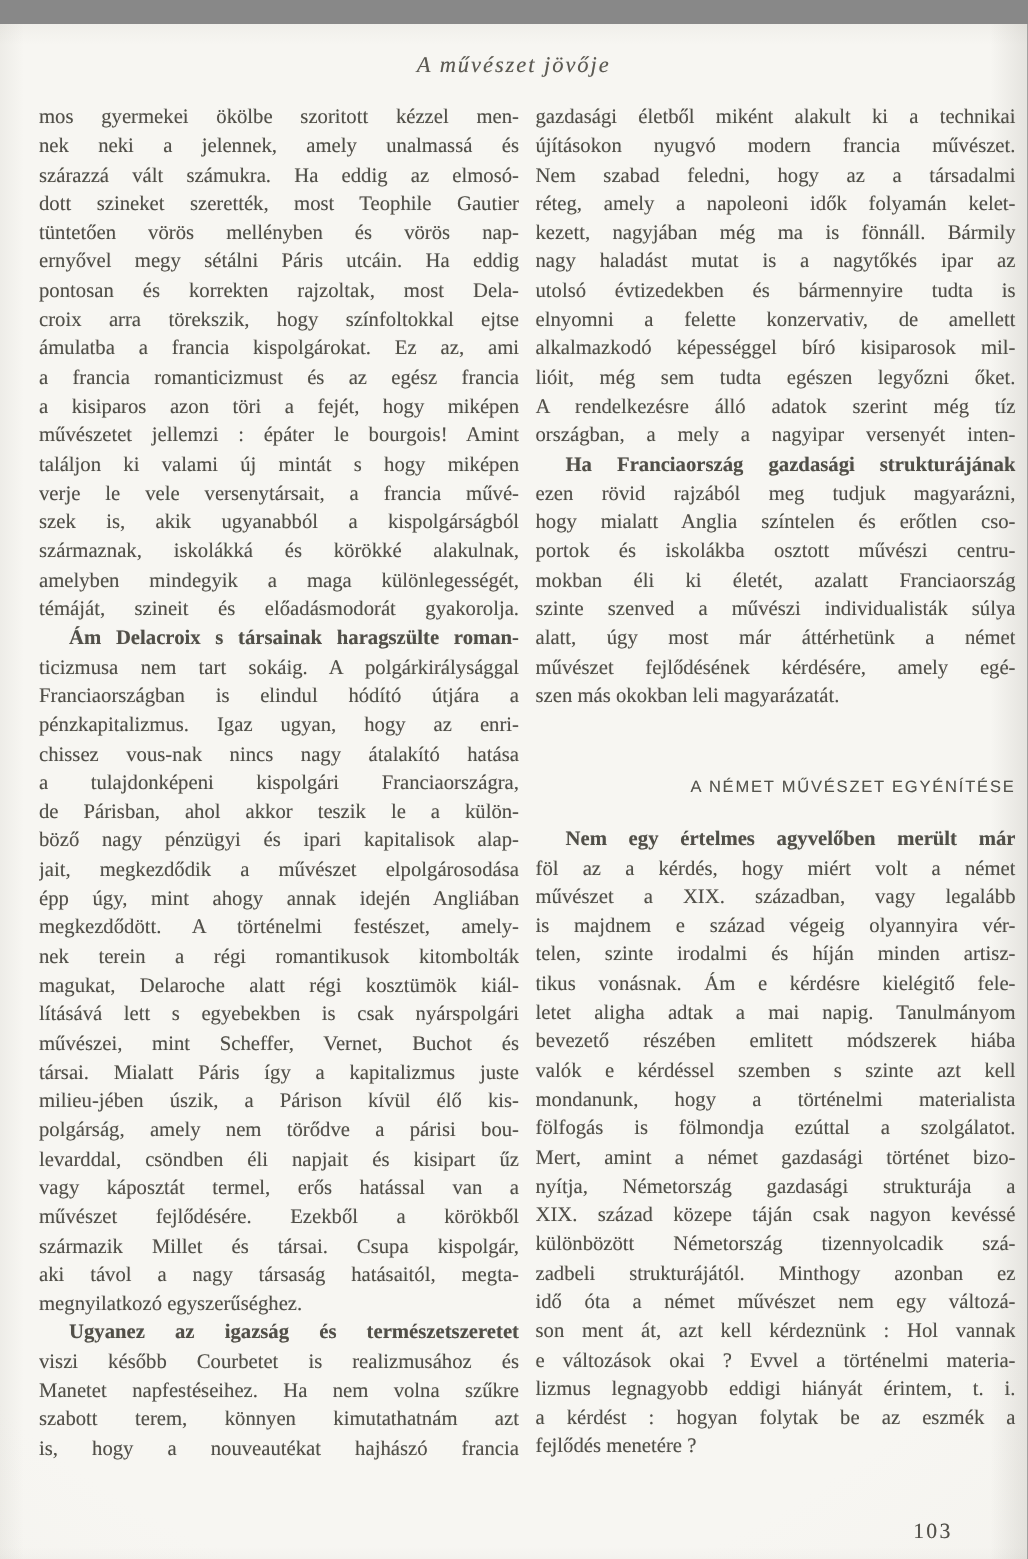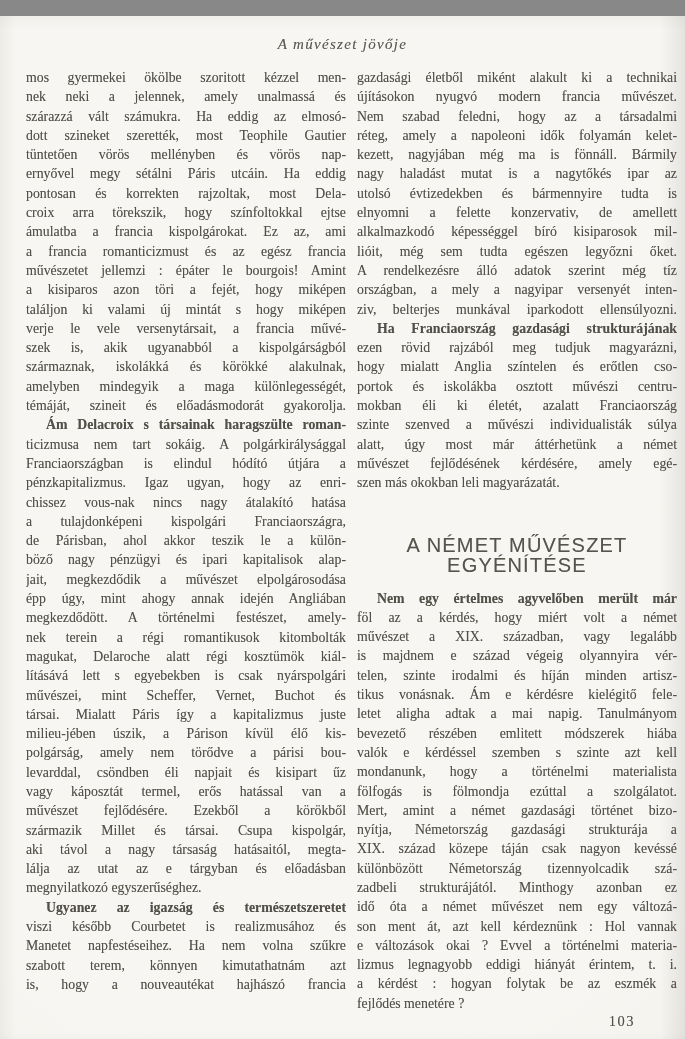--- a/index.html
+++ b/index.html
@@ -39,26 +39,26 @@
     height:19.3px;
     overflow:hidden;
     text-align:justify;
     text-align-last:justify;
   }
   .line.indent{text-indent:20px;font-weight:bold;}
   .line.flush-last{text-align-last:left;}
   .section-heading{
     font-family:"Liberation Sans", sans-serif;
     font-weight:400;
-    font-size:20px;
+    font-size:11px;
     line-height:20px;
     letter-spacing:1.2px;
     color:#55544d;
     margin:42px 0 14px 0;
-    text-align:center;
+    text-align:right;
     text-shadow:0 0 .4px rgba(85,84,77,.4);
   }
   .page-number{
     position:absolute;
     top:997px;right:50px;
     font-size:14.5px;
     letter-spacing:1.5px;
     color:#514f48;
     text-shadow:0 0 .5px rgba(81,79,72,.4);
   }
@@ -75,22 +75,22 @@
           <div class="line">mos gyermekei ökölbe szoritott kézzel men-</div>
           <div class="line">nek neki a jelennek, amely unalmassá és</div>
           <div class="line">szárazzá vált számukra. Ha eddig az elmosó-</div>
           <div class="line">dott szineket szerették, most Teophile Gautier</div>
           <div class="line">tüntetően vörös mellényben és vörös nap-</div>
           <div class="line">ernyővel megy sétálni Páris utcáin. Ha eddig</div>
           <div class="line">pontosan és korrekten rajzoltak, most Dela-</div>
           <div class="line">croix arra törekszik, hogy színfoltokkal ejtse</div>
           <div class="line">ámulatba a francia kispolgárokat. Ez az, ami</div>
           <div class="line">a francia romanticizmust és az egész francia</div>
+          <div class="line">a kisiparos azon töri a fejét, hogy miképen</div>
           <div class="line">művészetet jellemzi : épáter le bourgois! Amint</div>
-          <div class="line">a kisiparos azon töri a fejét, hogy miképen</div>
           <div class="line">találjon ki valami új mintát s hogy miképen</div>
           <div class="line">verje le vele versenytársait, a francia művé-</div>
           <div class="line">szek is, akik ugyanabból a kispolgárságból</div>
           <div class="line">származnak, iskolákká és körökké alakulnak,</div>
           <div class="line">amelyben mindegyik a maga különlegességét,</div>
           <div class="line">témáját, szineit és előadásmodorát gyakorolja.</div>
         </div>
         <div class="para">
           <div class="line indent">Ám Delacroix s társainak haragszülte roman-</div>
           <div class="line">ticizmusa nem tart sokáig. A polgárkirálysággal</div>
@@ -108,21 +108,20 @@
           <div class="line">lításává lett s egyebekben is csak nyárspolgári</div>
           <div class="line">művészei, mint Scheffer, Vernet, Buchot és</div>
           <div class="line">társai. Mialatt Páris így a kapitalizmus juste</div>
           <div class="line">milieu-jében úszik, a Párison kívül élő kis-</div>
           <div class="line">polgárság, amely nem törődve a párisi bou-</div>
           <div class="line">levarddal, csöndben éli napjait és kisipart űz</div>
           <div class="line">vagy káposztát termel, erős hatással van a</div>
           <div class="line">művészet fejlődésére. Ezekből a körökből</div>
           <div class="line">származik Millet és társai. Csupa kispolgár,</div>
           <div class="line">aki távol a nagy társaság hatásaitól, megta-</div>
-          <div class="line">lálja az utat az e tárgyban és előadásban</div>
           <div class="line flush-last">megnyilatkozó egyszerűséghez.</div>
         </div>
         <div class="para">
           <div class="line indent">Ugyanez az igazság és természetszeretet</div>
           <div class="line">viszi később Courbetet is realizmusához és</div>
           <div class="line">Manetet napfestéseihez. Ha nem volna szűkre</div>
           <div class="line">szabott terem, könnyen kimutathatnám azt</div>
           <div class="line">is, hogy a nouveautékat hajhászó francia</div>
         </div>
       </div>
@@ -133,21 +132,20 @@
           <div class="line">Nem szabad feledni, hogy az a társadalmi</div>
           <div class="line">réteg, amely a napoleoni idők folyamán kelet-</div>
           <div class="line">kezett, nagyjában még ma is fönnáll. Bármily</div>
           <div class="line">nagy haladást mutat is a nagytőkés ipar az</div>
           <div class="line">utolsó évtizedekben és bármennyire tudta is</div>
           <div class="line">elnyomni a felette konzervativ, de amellett</div>
           <div class="line">alkalmazkodó képességgel bíró kisiparosok mil-</div>
           <div class="line">lióit, még sem tudta egészen legyőzni őket.</div>
           <div class="line">A rendelkezésre álló adatok szerint még tíz</div>
           <div class="line">országban, a mely a nagyipar versenyét inten-</div>
-          <div class="line">ziv, belterjes munkával iparkodott ellensúlyozni.</div>
         </div>
         <div class="para">
           <div class="line indent">Ha Franciaország gazdasági strukturájának</div>
           <div class="line">ezen rövid rajzából meg tudjuk magyarázni,</div>
           <div class="line">hogy mialatt Anglia színtelen és erőtlen cso-</div>
           <div class="line">portok és iskolákba osztott művészi centru-</div>
           <div class="line">mokban éli ki életét, azalatt Franciaország</div>
           <div class="line">szinte szenved a művészi individualisták súlya</div>
           <div class="line">alatt, úgy most már áttérhetünk a német</div>
           <div class="line">művészet fejlődésének kérdésére, amely egé-</div>

